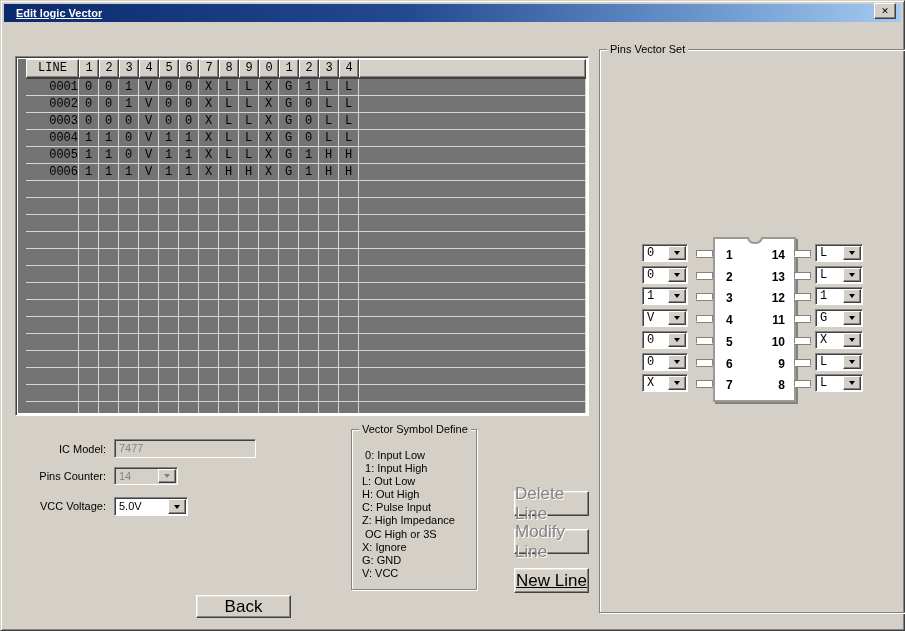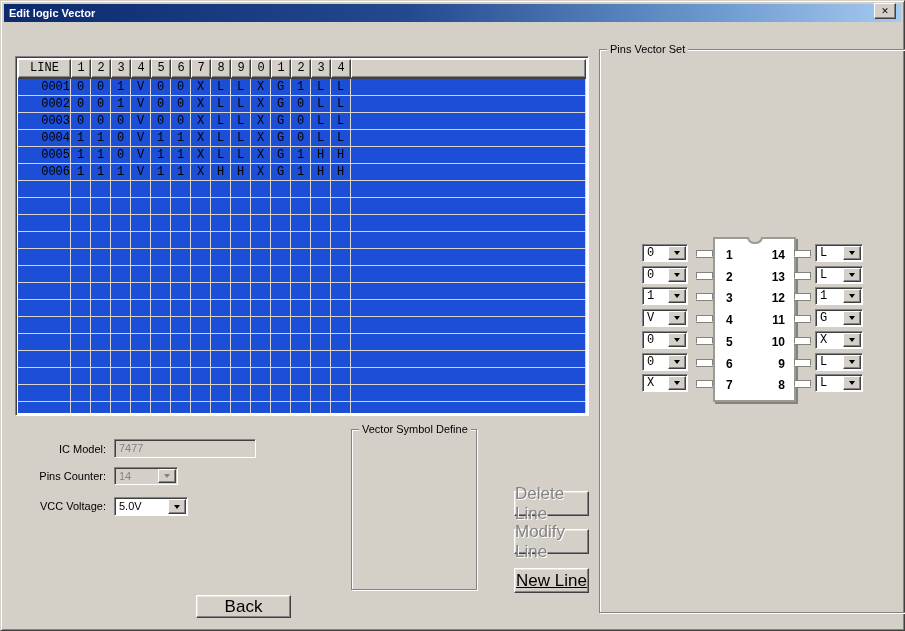--- a/index.html
+++ b/index.html
@@ -15,41 +15,41 @@
     position:absolute;inset:0;
     border:1px solid;border-color:#d4d0c8 #404040 #404040 #d4d0c8;
     box-shadow:inset 1px 1px 0 #ffffff, inset -1px -1px 0 #848284;
     background:#d4d0c8;
   }
   .titlebar{
     position:absolute;left:3px;top:3px;right:3px;height:18px;
     background:linear-gradient(90deg,#0c2a6e 0%,#23498f 45%,#6f9bd0 80%,#a6caf0 100%);
     display:flex;align-items:center;
   }
-  .title-text{color:#fff;font-weight:bold;font-size:11px;padding-left:5px;}
+  .title-text{color:#fff;font-weight:bold;font-size:11px;padding-left:12px;text-decoration:underline;}
   .close-btn{
     position:absolute;right:8px;top:2px;width:20px;height:14px;
     background:#d4d0c8;
     border:1px solid;border-color:#fff #404040 #404040 #fff;
     box-shadow:inset -1px -1px 0 #848284;
     display:flex;align-items:center;justify-content:center;
     font-size:9px;font-weight:bold;line-height:1;cursor:default;
   }
   .label{position:absolute;white-space:nowrap;}
   .rlabel{position:absolute;width:92px;left:13px;text-align:right;white-space:nowrap;}
 
   
   .grid-wrap{
     position:absolute;left:14px;top:55px;width:574px;height:360px;
     background:#fff;box-sizing:border-box;
     border:1px solid;border-color:#848284 #fff #fff #848284;
     box-shadow:inset 1px 1px 0 #404040;
     overflow:hidden;
   }
-  .grid-inner{position:absolute;inset:2px;overflow:hidden;background:#1d4ed8;}
+  .grid-inner{position:absolute;inset:2px;overflow:hidden;background:#737373;padding-left:8px;}
   .thead{display:flex;height:19px;border-bottom:1px solid #404040;background:#d4d0c8;}
   .th{
     box-sizing:border-box;height:19px;
     background:#d4d0c8;
     border:1px solid;border-color:#fff #404040 #404040 #fff;
     box-shadow:inset -1px -1px 0 #848284;
     font-family:"Liberation Mono","DejaVu Sans Mono",monospace;
     font-size:12px;text-align:center;line-height:17px;
   }
   .tr{display:flex;height:17px;}
@@ -551,20 +551,32 @@
   <div class="rlabel" style="top:499px;">VCC Voltage:</div>
   <div class="combo sunken" style="left:113px;top:496px;width:74px;height:19px;">
     <span class="combo-val">5.0V</span>
     <span class="combo-btn">
         <i class="arrow-down"></i>
       </span>
   </div>
 
   <div class="groupbox" style="left:350px;top:428px;width:126px;height:161px;">
     <span class="group-label">Vector Symbol Define</span>
+    <div id="symbol-lines">
+        <div class="symbol-line"> 0: Input Low</div>
+        <div class="symbol-line"> 1: Input High</div>
+        <div class="symbol-line">L: Out Low</div>
+        <div class="symbol-line">H: Out High</div>
+        <div class="symbol-line">C: Pulse Input</div>
+        <div class="symbol-line">Z: High Impedance</div>
+        <div class="symbol-line"> OC High or 3S</div>
+        <div class="symbol-line">X: Ignore</div>
+        <div class="symbol-line">G: GND</div>
+        <div class="symbol-line">V: VCC</div>
+      </div>
   </div>
 
   <div class="btn disabled" style="left:513px;top:490px;width:75px;height:25px;">Delete Line</div>
   <div class="btn disabled" style="left:513px;top:528px;width:75px;height:25px;">Modify Line</div>
   <div class="btn" style="left:513px;top:567px;width:75px;height:25px;text-decoration:underline;">New Line</div>
 
   <div class="btn" style="left:195px;top:594px;width:95px;height:23px;">
     <span>Back</span>
   </div>
 

